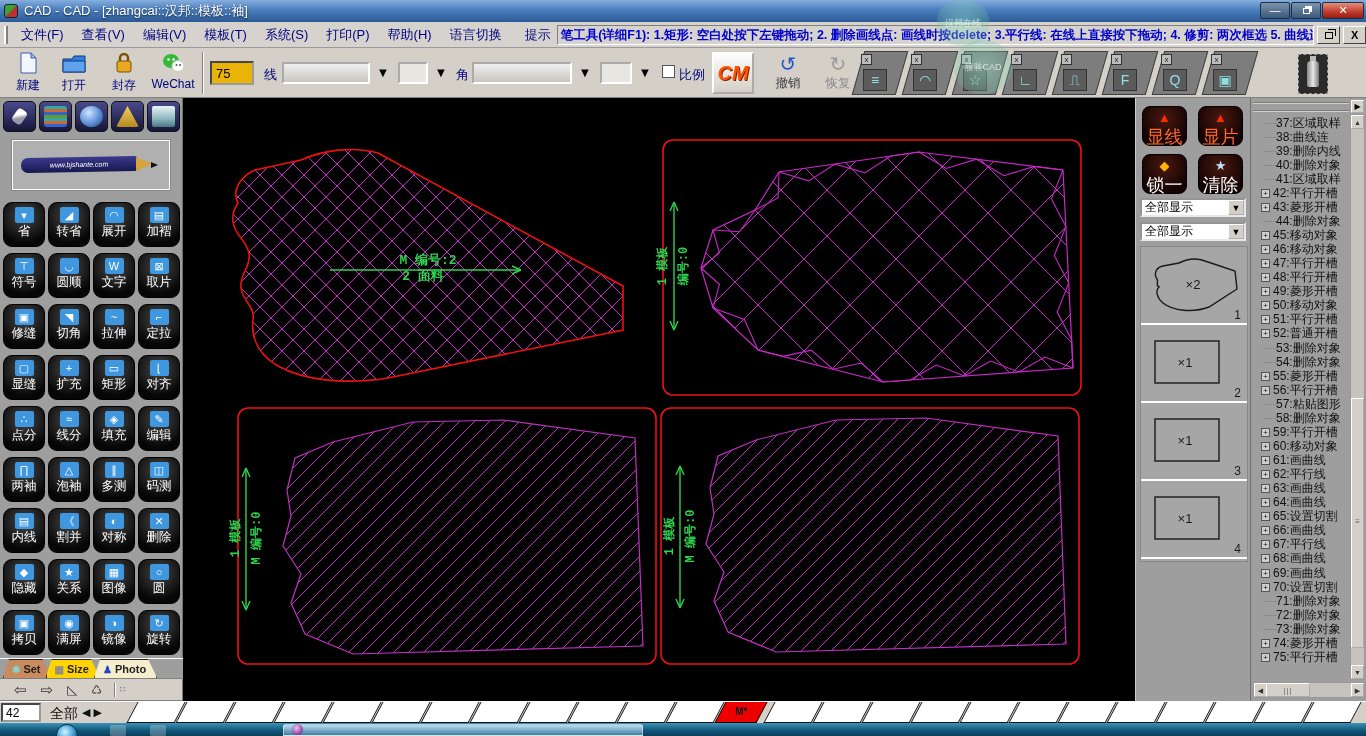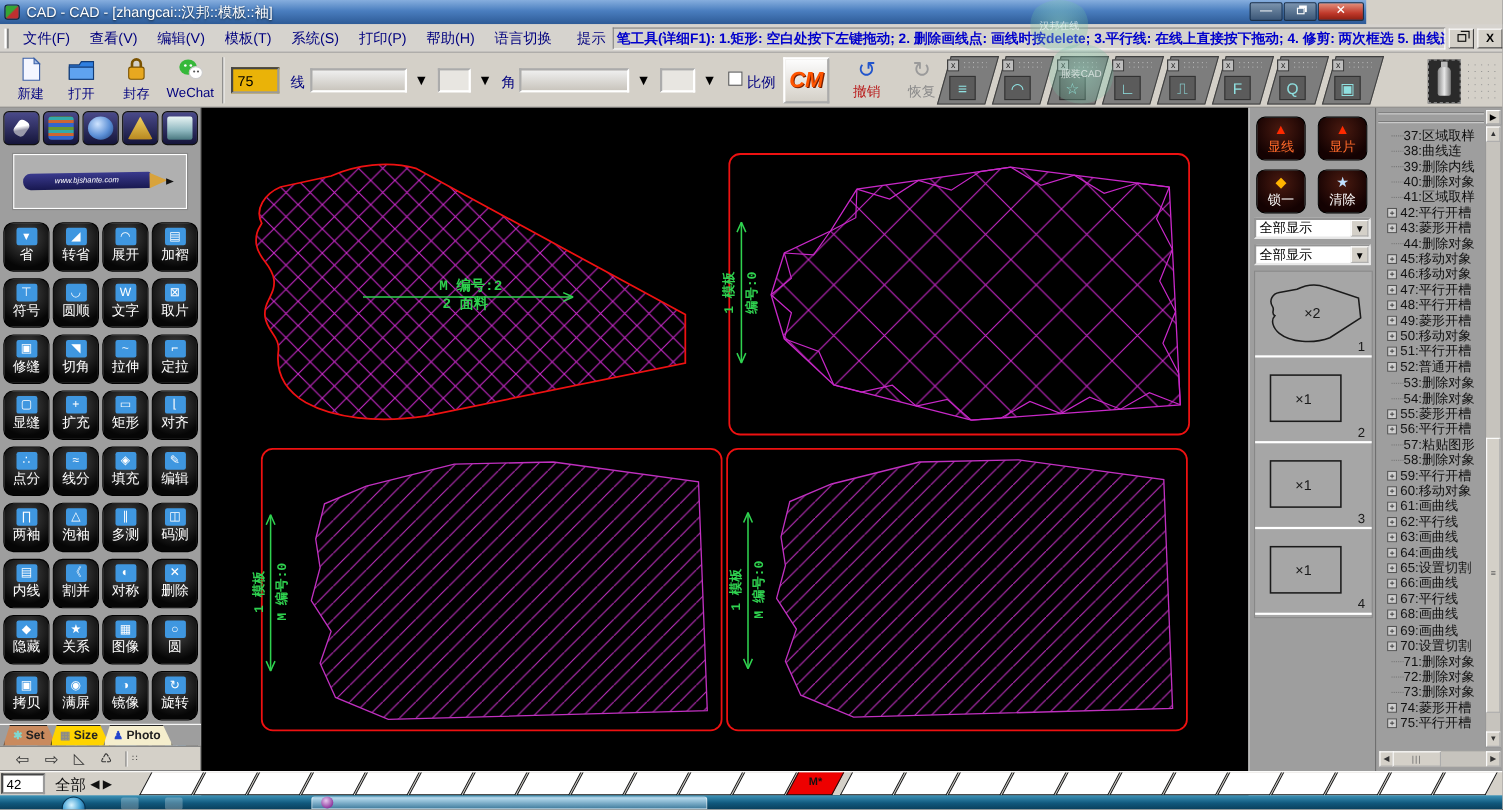--- a/index.html
+++ b/index.html
@@ -1,20 +1,20 @@
 <!DOCTYPE html>
 <html><head>
 <meta charset="utf-8">
 <style>
   * { margin:0; padding:0; box-sizing:border-box; }
   html,body { width:1366px; height:736px; overflow:hidden; font-family:"Liberation Sans",sans-serif; }
   #app { position:relative; width:1366px; height:736px; background:#d4d0c8; overflow:hidden; }
 
   
-  #titlebar { position:absolute; left:0; top:0; width:1242px; height:22px;
+  #titlebar { position:absolute; left:0; top:0; width:1366px; height:22px;
     background:linear-gradient(#86aede,#4a7ebf 45%,#2d5a96); display:flex; align-items:center; color:#fff; }
   #titlebar .appicon { width:14px; height:14px; margin:0 6px 0 4px; position:relative;
     background:linear-gradient(135deg,#35a535 45%,#c03030 55%); border-radius:3px; border:1px solid #123; }
   #titlebar .ttl { font-size:13px; text-shadow:0 1px 2px #123; white-space:nowrap; }
   #winbtns { position:absolute; right:2px; top:2px; display:flex; gap:1px; }
   .wbtn { width:30px; height:17px; font-size:11px; line-height:15px; text-align:center; color:#fff;
     background:linear-gradient(#7b93ad,#3c5878); border:1px solid #1c2f45; border-radius:2px; }
   .wbtn.close { width:42px; background:linear-gradient(#e28f7c,#c0392b 60%,#8e1f12); }
   .wbtn .rsq { display:inline-block; width:7px; height:6px; border:1px solid #fff; box-shadow:2px -2px 0 -0px #fff; margin-top:4px; }
 
@@ -46,21 +46,21 @@
   .slider-box { position:absolute; top:14px; height:22px; background:linear-gradient(#efefef,#c9c5bd); border:2px inset #fff; }
   .tri-btn { position:absolute; top:16px; width:18px; height:18px; color:#000; font-size:13px; line-height:18px; text-align:center; }
   .small-box { position:absolute; top:14px; height:22px; background:#e8e6e1; border:2px inset #fff; }
   #scale-chk { position:absolute; left:662px; top:17px; width:13px; height:13px; background:#fff; border:1px solid #555; }
   #cm-btn { position:absolute; left:712px; top:4px; width:42px; height:42px; background:linear-gradient(#fdfdfd,#d4d0c8);
     border:2px outset #fff; font-weight:bold; font-size:20px; font-style:italic; color:#ff5400;
     text-shadow:1px 1px 0 #7a2000; text-align:center; line-height:38px; }
   .undoredo { position:absolute; top:5px; width:44px; text-align:center; }
   .undoredo .ic { font-size:20px; line-height:22px; display:block; }
   .undoredo .lb { font-size:12.5px; display:block; }
-  #undo-btn .ic { color:#2255cc; } #undo-btn .lb { color:#b91c1c; }
+  #undo-btn .ic { color:#2255cc; } #undo-btn .lb { color:#404040; }
   #redo-btn .ic { color:#9a9a9a; } #redo-btn .lb { color:#8a8a8a; }
   .wgroup { position:absolute; top:3px; width:44px; height:44px; background:#7d7d7d; border:1px solid #3f3f3f;
     transform:skewX(-16deg); }
   .wgroup .inner { transform:skewX(16deg); position:relative; width:100%; height:100%; }
   .wgroup .xb { position:absolute; left:2px; top:2px; width:11px; height:11px; background:#bdbdbd; border:1px solid #333;
     font-size:8px; line-height:9px; text-align:center; color:#222; }
   .wgroup .dots { position:absolute; left:16px; top:3px; width:22px; height:9px;
     background:radial-gradient(circle 1px,#cfcfcf 50%,transparent 55%) 0 0/4px 4px; }
   .wgroup .ig { position:absolute; left:4px; top:17px; width:24px; height:22px; background:#5b5b5b; border:1px solid #333;
     color:#8fe0e0; font-size:14px; line-height:20px; text-align:center; }
@@ -99,21 +99,21 @@
   #side-nav .sep2 { width:2px; height:14px; border-left:1px solid #808080; border-right:1px solid #fff; margin-left:12px; }
 
   
   #canvas { position:absolute; left:183px; top:98px; width:952px; height:636px; background:#000; }
 
   
   #rpanel { position:absolute; left:1135px; top:98px; width:115px; height:603px; background:#9e9e9e; border-left:1px solid #ccc; }
   .rbtn { position:absolute; width:45px; height:40px; border-radius:8px; border:1px solid #000;
     background:radial-gradient(circle at 50% 30%,#4a1a10,#140202 75%); text-align:center; }
   .rbtn .ri { display:block; font-size:13px; margin-top:3px; }
-  .rbtn .rl { display:block; font-size:12px; margin-top:0px; }
+  .rbtn .rl { display:block; font-size:18px; margin-top:0px; }
   .rbtn.hot .ri,{ color:#ff3b00; }
   .dd { position:absolute; left:4px; width:106px; height:19px; background:#fff; border:2px inset #e8e8e8; font-size:12px;
     line-height:15px; padding-left:3px; color:#000; }
   .dd .dbtn { position:absolute; right:0; top:0; width:16px; height:15px; background:#d4d0c8; border:1px outset #fff;
     font-size:9px; text-align:center; line-height:14px; color:#000; }
   #thumbs { position:absolute; left:4px; top:148px; width:108px; height:316px; background:#a6a6a6; border:1px solid #888; }
   .tcell { position:relative; width:100%; height:78px; border-bottom:2px solid #fff; }
   .tcell .num { position:absolute; right:6px; bottom:1px; font-size:12px; color:#1a1a1a; }
   .tcell svg { position:absolute; left:8px; top:8px; }
 

